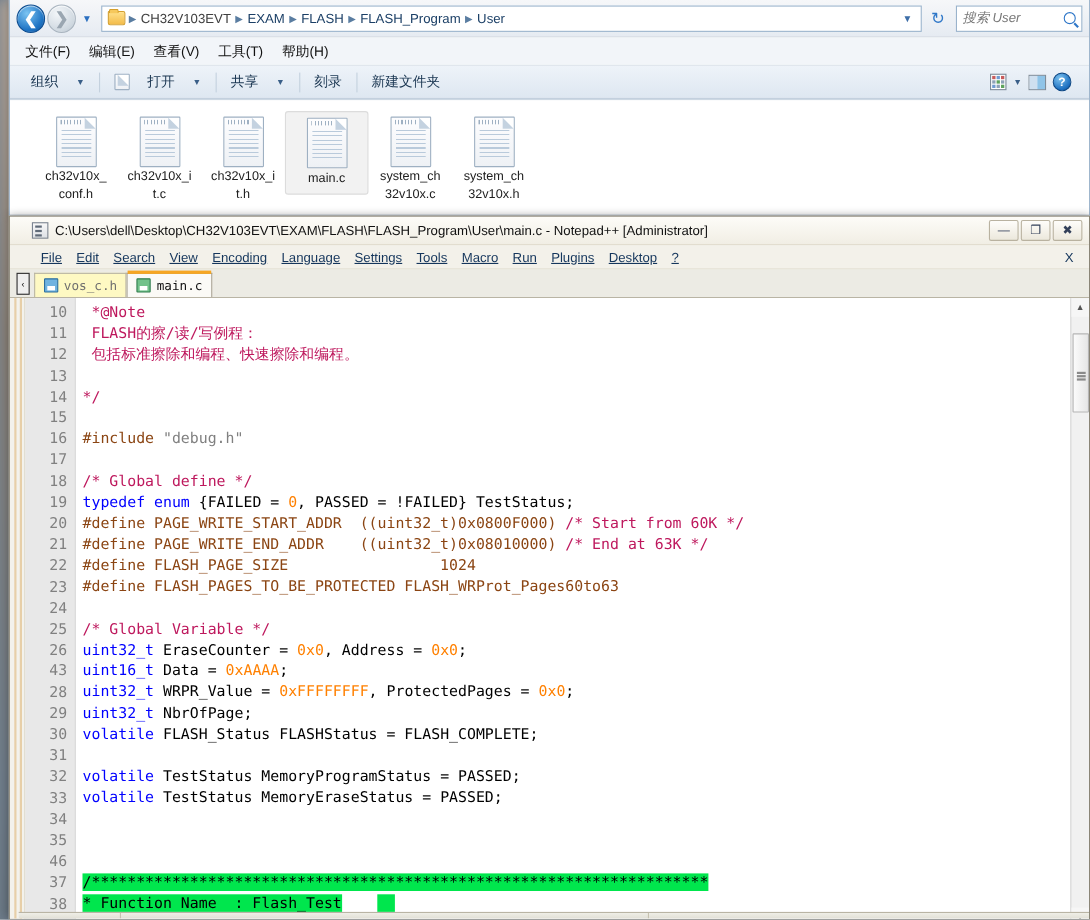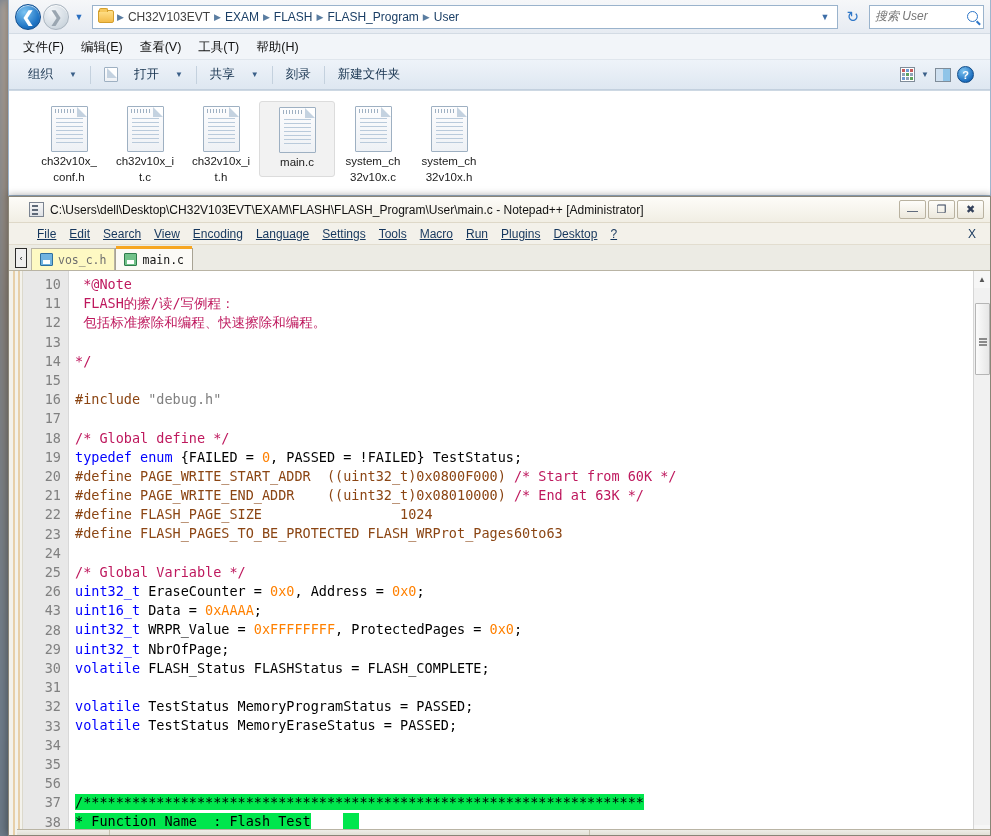--- a/index.html
+++ b/index.html
@@ -515,21 +515,21 @@
           <div class="ln">26</div>
           <div class="ln">43</div>
           <div class="ln">28</div>
           <div class="ln">29</div>
           <div class="ln">30</div>
           <div class="ln">31</div>
           <div class="ln">32</div>
           <div class="ln">33</div>
           <div class="ln">34</div>
           <div class="ln">35</div>
-          <div class="ln">56</div>
+          <div class="ln">46</div>
           <div class="ln">37</div>
           <div class="ln">38</div>
         </div>
       <div class="codearea" id="codearea"><div class="ln"><span class="c-com"> *@Note</span></div><div class="ln"><span class="c-com"> FLASH的擦/读/写例程：</span></div><div class="ln"><span class="c-com"> 包括标准擦除和编程、快速擦除和编程。</span></div><div class="ln">&nbsp;</div><div class="ln"><span class="c-com">*/</span></div><div class="ln">&nbsp;</div><div class="ln"><span class="c-pre">#include </span><span class="c-str">"debug.h"</span></div><div class="ln">&nbsp;</div><div class="ln"><span class="c-com">/* Global define */</span></div><div class="ln"><span class="c-kw">typedef enum</span> {FAILED = <span class="c-num">0</span>, PASSED = !FAILED} TestStatus;</div><div class="ln"><span class="c-pre">#define PAGE_WRITE_START_ADDR  ((uint32_t)0x0800F000) </span><span class="c-com">/* Start from 60K */</span></div><div class="ln"><span class="c-pre">#define PAGE_WRITE_END_ADDR    ((uint32_t)0x08010000) </span><span class="c-com">/* End at 63K */</span></div><div class="ln"><span class="c-pre">#define FLASH_PAGE_SIZE                 1024</span></div><div class="ln"><span class="c-pre">#define FLASH_PAGES_TO_BE_PROTECTED FLASH_WRProt_Pages60to63</span></div><div class="ln">&nbsp;</div><div class="ln"><span class="c-com">/* Global Variable */</span></div><div class="ln"><span class="c-kw">uint32_t</span> EraseCounter = <span class="c-num">0x0</span>, Address = <span class="c-num">0x0</span>;</div><div class="ln"><span class="c-kw">uint16_t</span> Data = <span class="c-num">0xAAAA</span>;</div><div class="ln"><span class="c-kw">uint32_t</span> WRPR_Value = <span class="c-num">0xFFFFFFFF</span>, ProtectedPages = <span class="c-num">0x0</span>;</div><div class="ln"><span class="c-kw">uint32_t</span> NbrOfPage;</div><div class="ln"><span class="c-kw">volatile</span> FLASH_Status FLASHStatus = FLASH_COMPLETE;</div><div class="ln">&nbsp;</div><div class="ln"><span class="c-kw">volatile</span> TestStatus MemoryProgramStatus = PASSED;</div><div class="ln"><span class="c-kw">volatile</span> TestStatus MemoryEraseStatus = PASSED;</div><div class="ln">&nbsp;</div><div class="ln">&nbsp;</div><div class="ln">&nbsp;</div><div class="ln"><span class="hl">/*********************************************************************</span></div><div class="ln"><span class="hl">* Function Name  : Flash_Test</span><span>    </span><span class="hl">  </span></div></div>
     </div>
     <div class="vscroll">
       <div class="arrow">▲</div>
       <div class="thumb">
           <i></i>
         </div>

